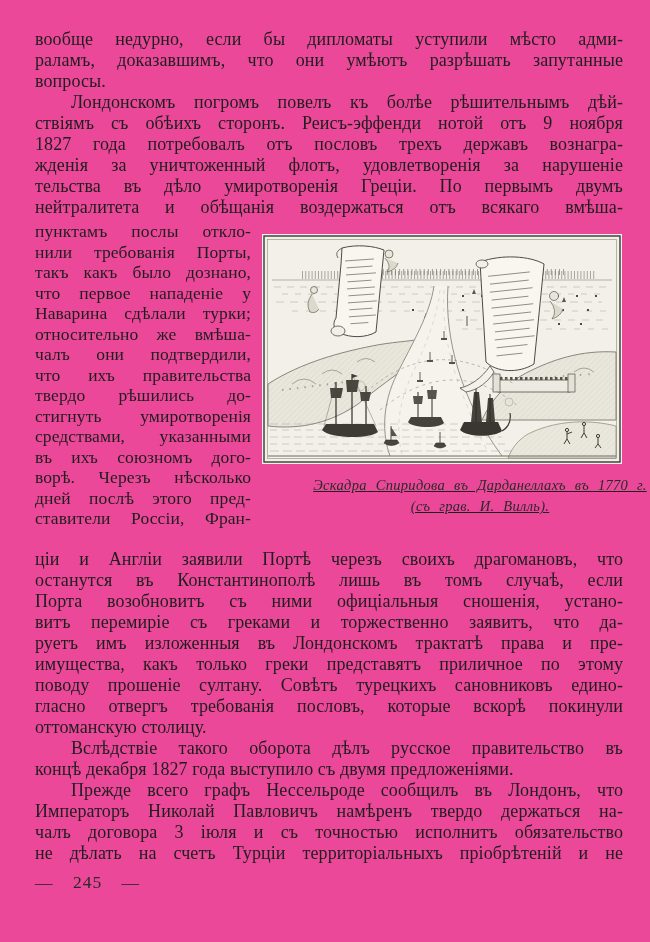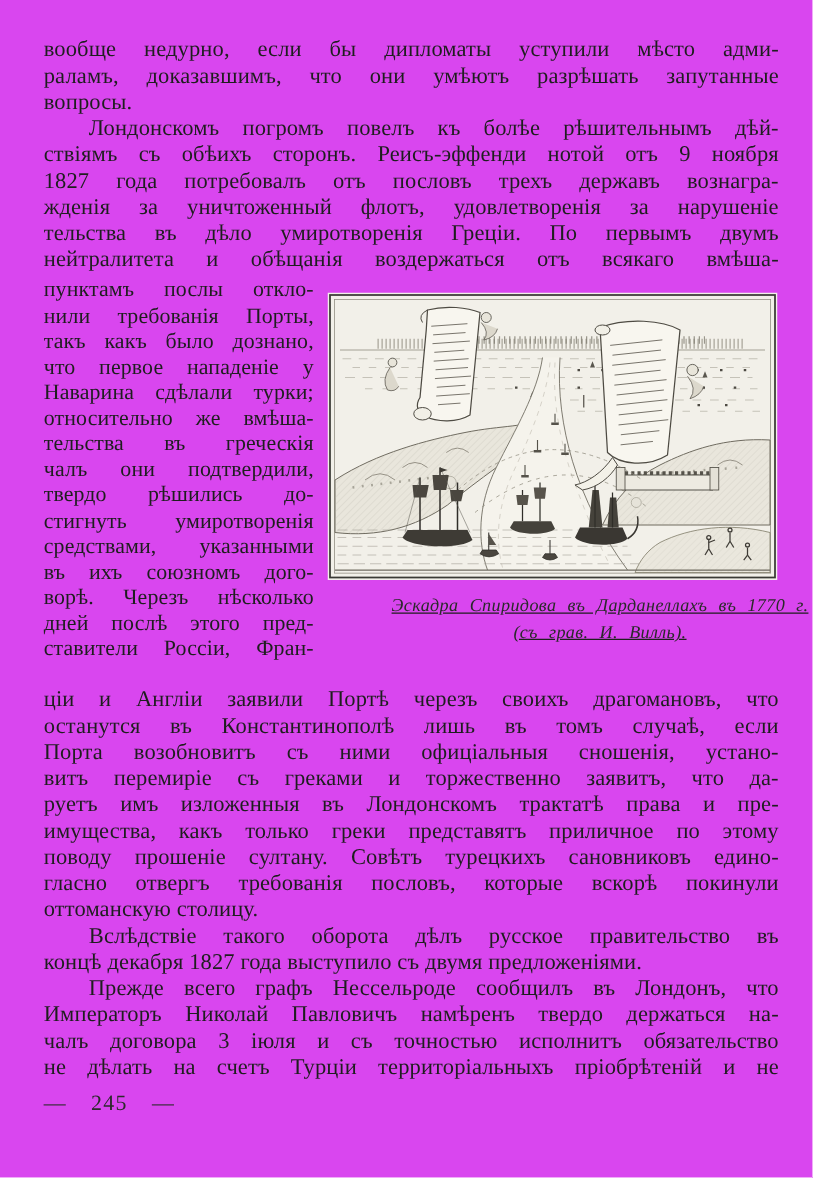--- a/index.html
+++ b/index.html
@@ -1,17 +1,17 @@
 <!DOCTYPE html>
 <html lang="ru"><head>
 <meta charset="utf-8">
 <style>
   html,body{margin:0;padding:0;background:#ffffff;}
   .page{
-    position:relative;width:650px;height:942px;background:#d946ef;
+    position:relative;width:650px;height:942px;background:#ec4899;
     font-family:"Liberation Serif","DejaVu Serif",serif;color:#1e1e1e;
     overflow:hidden;
   }
   .block{position:absolute;}
   .block-top{left:35px;top:29px;width:588px;}
   .block-col{left:35px;top:221px;width:216px;}
   .block-bottom{left:35px;top:549px;width:588px;}
   .line{
     font-size:18px;line-height:21px;
     text-align:justify;text-align-last:justify;
@@ -46,22 +46,22 @@
       <div class="line">нейтралитета и обѣщанія воздержаться отъ всякаго вмѣша-</div>
     </div>
 
   <div class="block block-col">
       <div class="line">пунктамъ послы откло-</div>
       <div class="line">нили требованія Порты,</div>
       <div class="line">такъ какъ было дознано,</div>
       <div class="line">что первое нападеніе у</div>
       <div class="line">Наварина сдѣлали турки;</div>
       <div class="line">относительно же вмѣша-</div>
-      <div class="line">тельства въ греческія</div>
       <div class="line">чалъ они подтвердили,</div>
+      <div class="line">что ихъ правительства</div>
       <div class="line">твердо рѣшились до-</div>
       <div class="line">стигнуть умиротворенія</div>
       <div class="line">средствами, указанными</div>
       <div class="line">въ ихъ союзномъ дого-</div>
       <div class="line">ворѣ. Черезъ нѣсколько</div>
       <div class="line">дней послѣ этого пред-</div>
       <div class="line">ставители Россіи, Фран-</div>
     </div>
 
   <figure class="figure">

